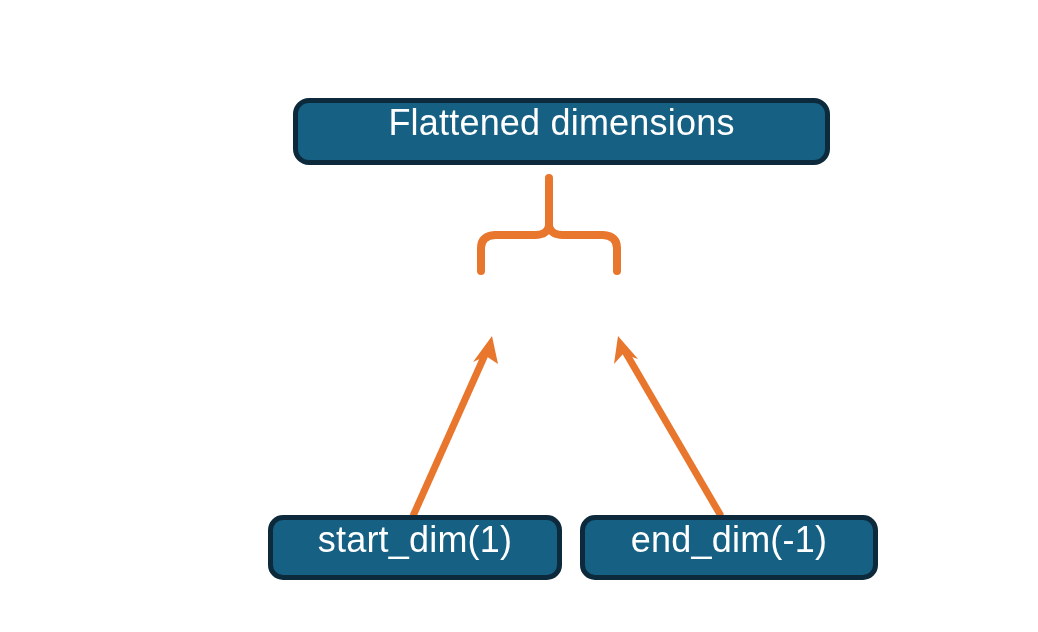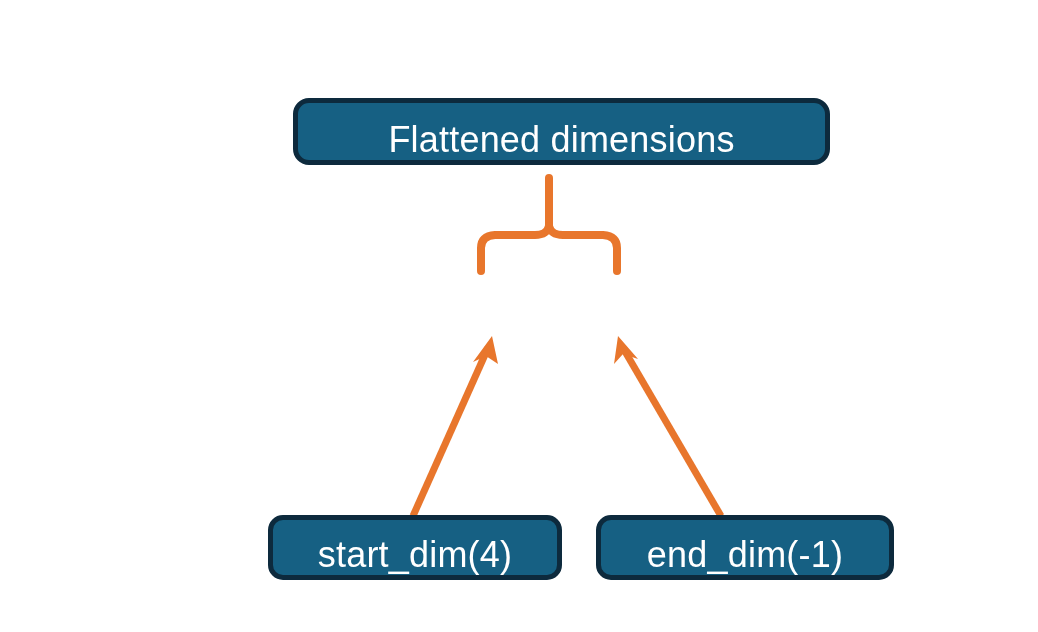--- a/index.html
+++ b/index.html
@@ -15,21 +15,21 @@
     position: relative;
     width: 1038px;
     height: 632px;
     background: #ffffff;
     overflow: hidden;
   }
   .node {
     position: absolute;
     box-sizing: border-box;
     display: flex;
-    align-items: flex-end;
+    align-items: flex-start;
     justify-content: center;
     background: #166083;
     border: 5px solid #0d2a3d;
     border-radius: 18px;
     color: #ffffff;
     text-align: center;
     line-height: 1.1;
     user-select: none;
     z-index: 3;
   }
@@ -75,21 +75,20 @@
     border-radius: 15px;
     border-width: 5px;
   }
   #node-end-dim {
     left: 580px;
     top: 515px;
     width: 298px;
     height: 65px;
     border-radius: 15px;
     border-width: 5px;
-    margin-left: 16px;
   }
   #node-start-dim .node-label,
   #node-end-dim  .node-label { font-size: 36px; }
 
   
   #connectors {
     position: absolute;
     left: 0;
     top: 0;
     width: 1038px;
@@ -118,21 +117,21 @@
       <line x1="721" y1="516" x2="623" y2="348"></line>
     </g>
   </svg>
 
   <div class="node" id="node-flattened">
     <span class="node-label">Flattened dimensions</span>
   </div>
 
 
   <div class="node" id="node-start-dim">
-    <span class="node-label">start_dim(4)</span>
+    <span class="node-label">start_dim(1)</span>
   </div>
 
   <div class="node" id="node-end-dim">
     <span class="node-label">end_dim(-1)</span>
   </div>
 
   <svg id="connectors" viewBox="0 0 1038 632" width="1038" height="632" aria-hidden="true">
 
     <g stroke="#e8762c" stroke-width="8" fill="none" stroke-linecap="round" stroke-linejoin="round">
       <path d="M 481 271

